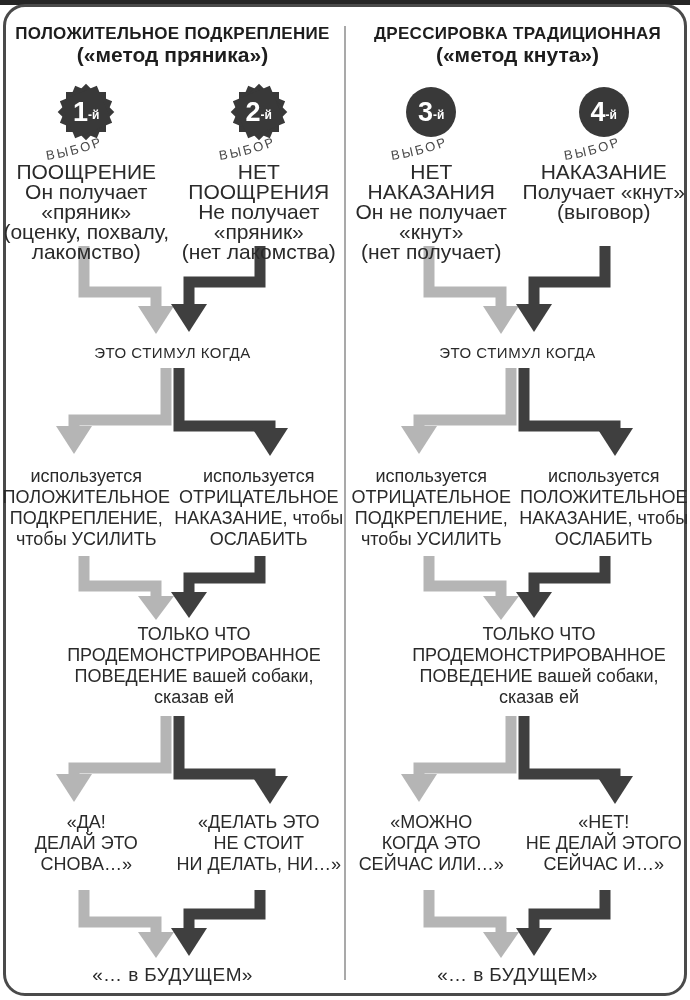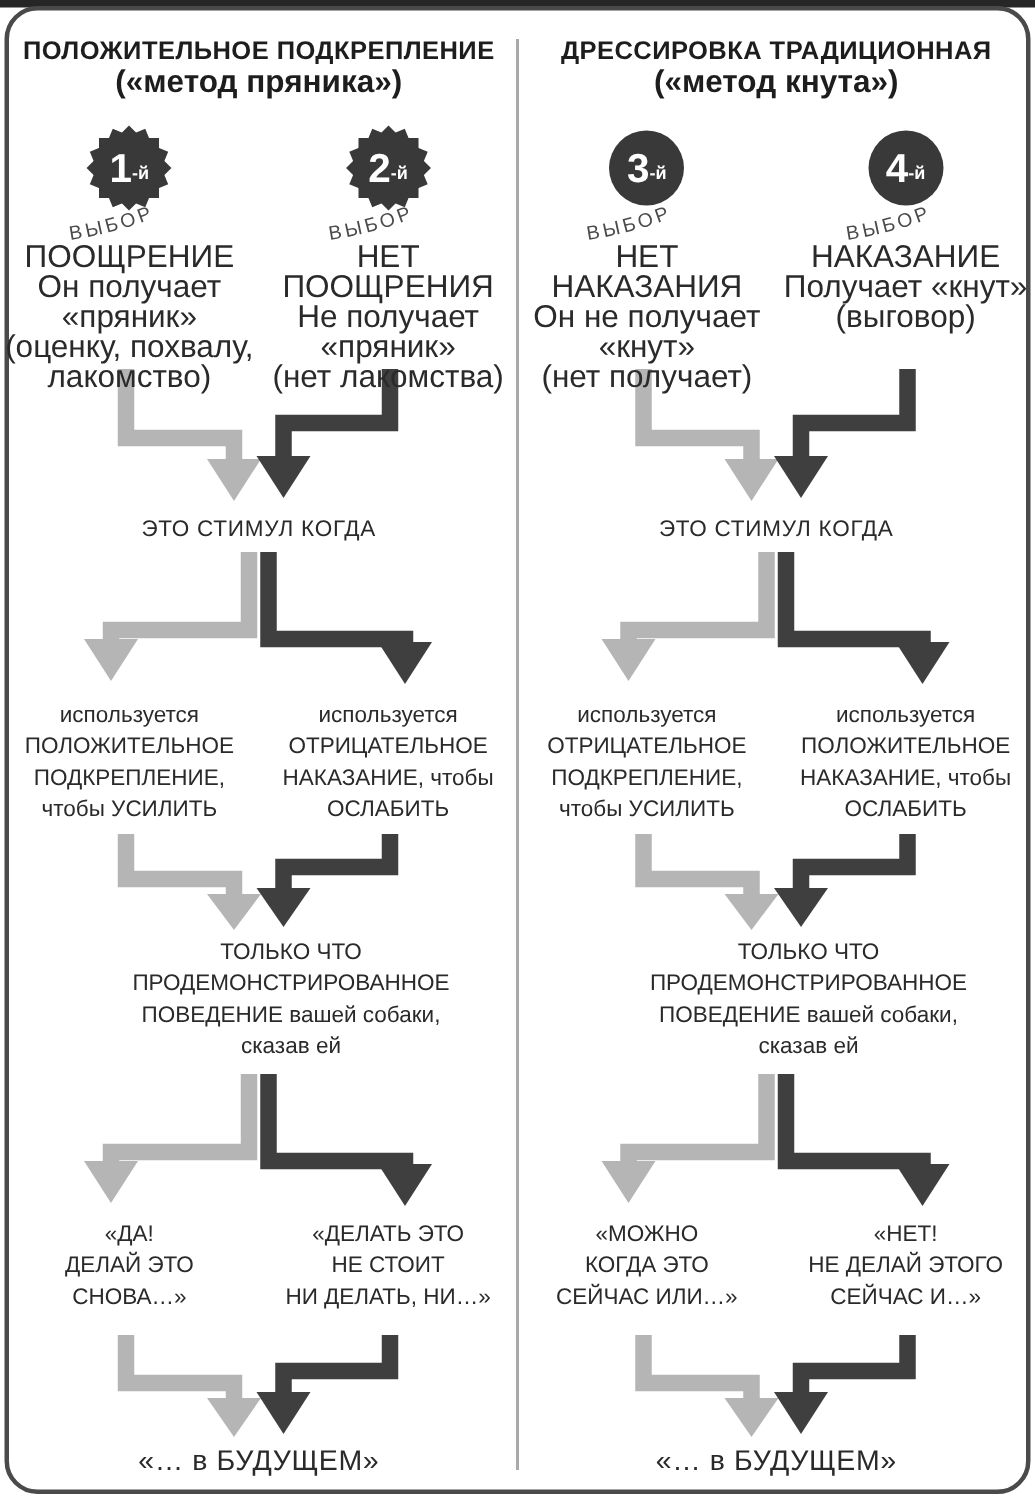--- a/index.html
+++ b/index.html
@@ -32,21 +32,21 @@
   .num-main{font-size:27px;font-weight:bold;line-height:1;}
   .num-suffix{font-size:12px;font-weight:bold;margin-top:6px;}
   .arcsvg{margin-top:-4px;}
   .arc-text{font-size:14px;letter-spacing:2.5px;fill:#4a4a4a;}
 
   .r-outcome{height:84px;}
   .line{font-size:21px;line-height:20px;}
   .r-stim{height:32px;display:flex;align-items:center;justify-content:center;
           font-size:15px;letter-spacing:.5px;}
   .r-method{height:100px;padding-top:10px;box-sizing:border-box;}
-  .line21{font-size:15px;line-height:21px;}
+  .line21{font-size:18px;line-height:21px;}
   .r-behavior{height:94px;padding-top:2px;box-sizing:border-box;text-align:center;margin-left:43px;}
   .r-quotes{height:82px;padding-top:8px;box-sizing:border-box;}
   .r-future{height:30px;display:flex;align-items:center;justify-content:center;
             font-size:19px;letter-spacing:.4px;}
   .arrow-svg{display:block;}
   .ln{fill:none;stroke-width:11;}
   .m4{margin-top:4px;}
 </style>
 </head>
 <body>

